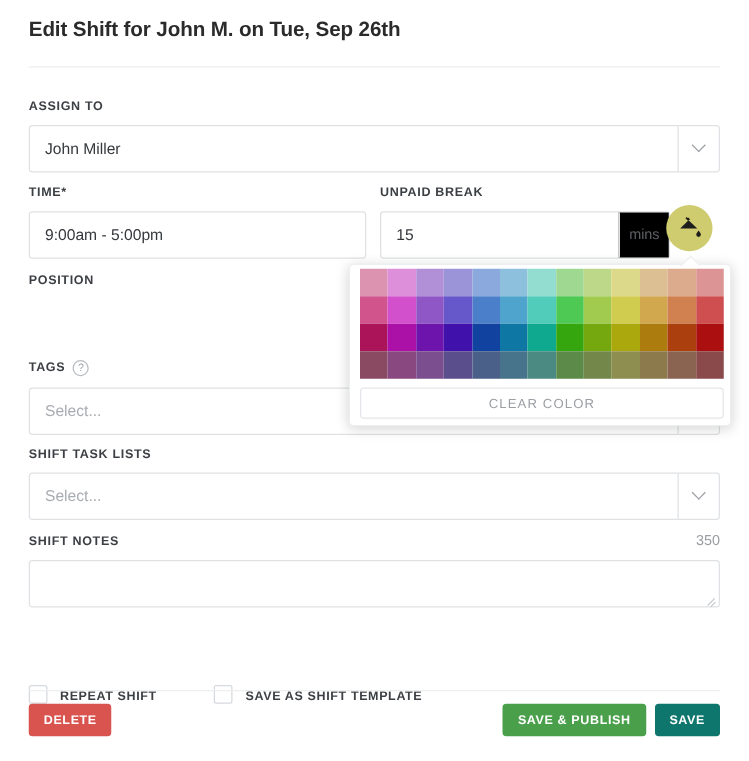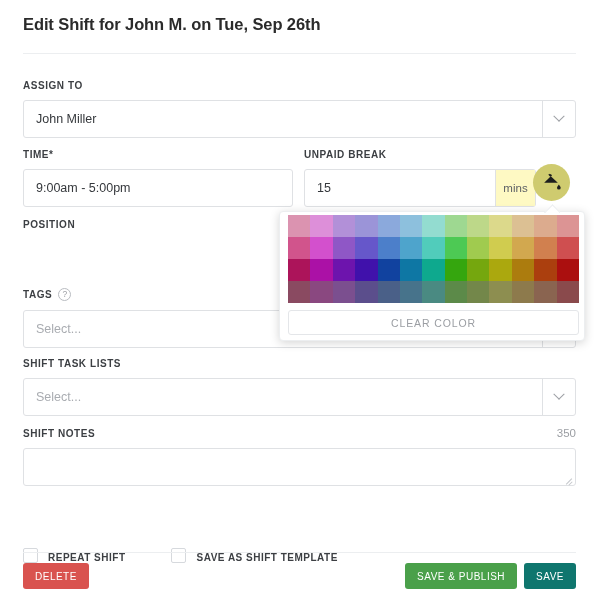--- a/index.html
+++ b/index.html
@@ -76,21 +76,21 @@
     cursor: pointer;
   }
   .caret {
     width: 8px; height: 8px;
     border-right: 1.4px solid #9da0a5;
     border-bottom: 1.4px solid #9da0a5;
     transform: rotate(45deg) translate(-2px,-2px);
   }
   .suffix-cell {
     width: 40px; height: 100%;
-    border-left: 1px solid #dfe1e4; background: #fef9c3;
+    border-left: 1px solid #dfe1e4; background: #000000;
     color: #5e6166; font-size: 11.5px;
     display: flex; align-items: center; justify-content: center;
   }
 
   .row-assign { position: absolute; left: 23px; top: 26px; width: 553px; }
   .row-assign .field-label { display: block; margin-bottom: 9px; }
 
   .row-time { position: absolute; left: 23px; top: 95px; width: 553px; }
   .col-time { position: absolute; left: 0; top: 0; width: 270px; }
   .col-break { position: absolute; left: 281px; top: 0; width: 232px; }
@@ -147,21 +147,21 @@
 
   .footer-rule {
     position: absolute; left: 23px; top: 552px;
     width: 553px; height: 1px; background: #eceef0;
   }
   .footer {
     position: absolute; left: 0; top: 563px; width: 599px; height: 32px;
   }
   .btn {
     height: 26px; padding: 0 12px; border: none; border-radius: 3px;
-    font-size: 10px; font-weight: normal; letter-spacing: 0.5px;
+    font-size: 10px; font-weight: bold; letter-spacing: 0.5px;
     color: #fff; cursor: pointer;
     display: flex; align-items: center; justify-content: center;
     font-family: "Liberation Sans", sans-serif;
   }
   .btn-delete { position: absolute; left: 23px; top: 0; background: #d9534f; }
   .footer-right {
     position: absolute; right: 23px; top: 0;
     display: flex; align-items: center; gap: 7px;
   }
   .btn-publish { background: #4aa04a; }

